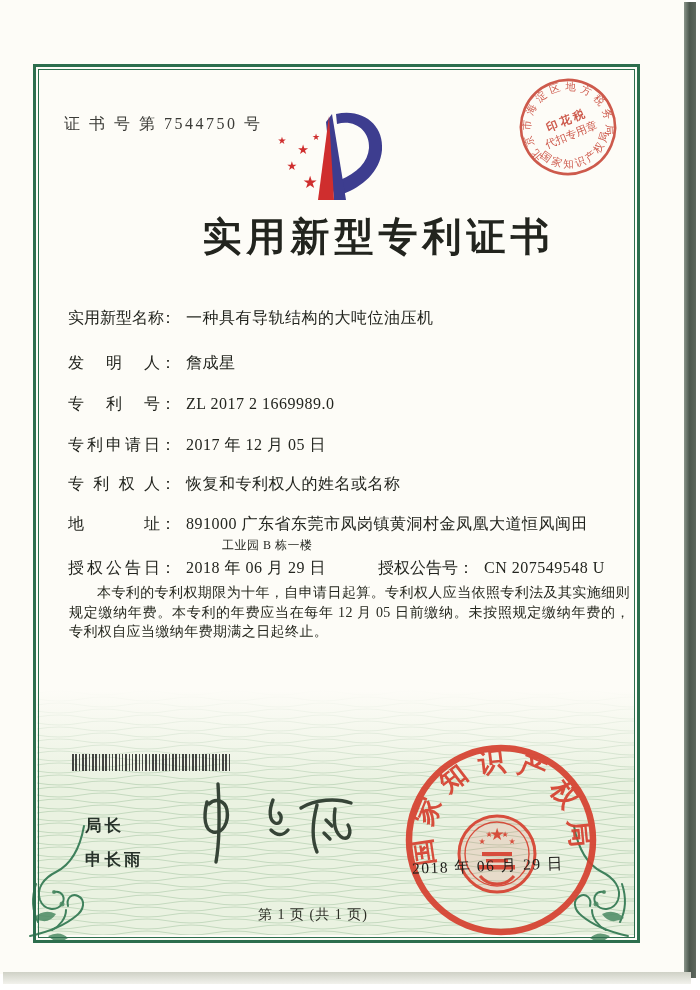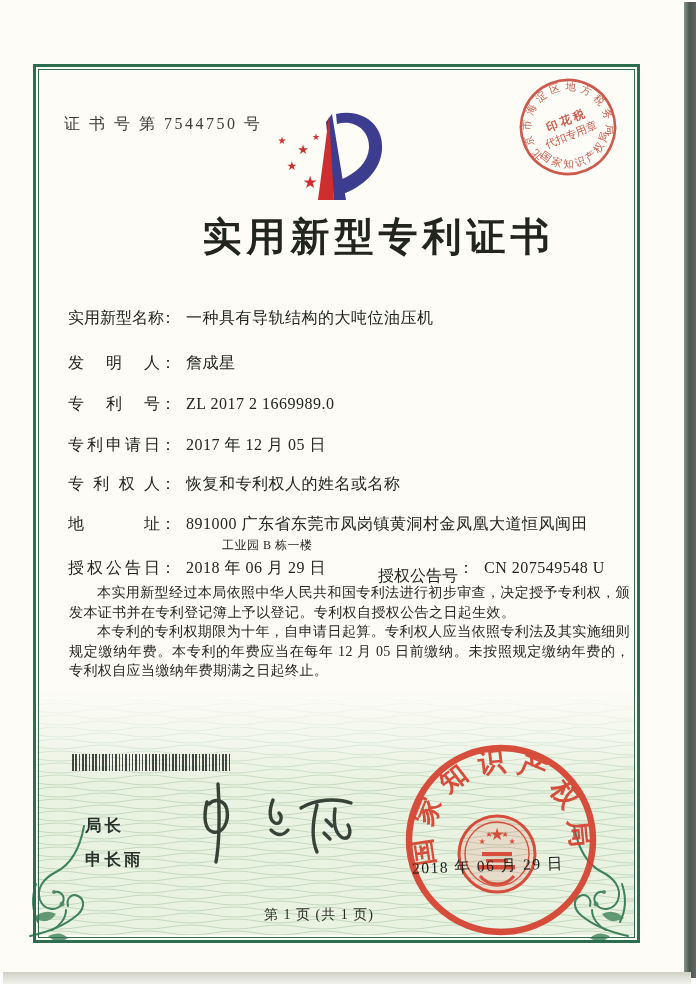--- a/index.html
+++ b/index.html
@@ -24,36 +24,36 @@
   .title{position:absolute;left:33px;top:210px;width:605px;text-align:center;
          font-size:39px;font-weight:bold;letter-spacing:5px;color:#22241e;z-index:5;padding-left:43px;}
   .rows{position:absolute;left:68px;top:0;width:570px;z-index:5;}
   .row{position:absolute;left:0;font-size:16px;white-space:nowrap;}
   .flabel{display:inline-block;width:92px;text-align:justify;text-align-last:justify;
           vertical-align:top;}
   .colon{display:inline-block;}
   .fvalue{display:inline-block;margin-left:10px;letter-spacing:.5px;}
   .addr2{position:absolute;left:118px;font-size:12px;letter-spacing:.5px;margin-left:36px;}
   .grant-no{position:absolute;left:310px;top:0;font-size:16px;white-space:nowrap;}
-  .grant-no .flabel{width:80px;margin-top:8px;}
+  .grant-no .flabel{width:80px;}
   .paras{position:absolute;left:69px;top:583px;width:561px;z-index:5;}
   .paras p{margin:0;font-size:14px;line-height:19.5px;text-indent:2em;
            text-align:justify;letter-spacing:.4px;color:#26281f;}
   .barcode{position:absolute;left:72px;top:754px;width:160px;height:17px;z-index:5;opacity:.85;
      background:repeating-linear-gradient(90deg,#262626 0 1.5px,transparent 1.5px 3px,
         #262626 3px 4.8px,transparent 4.8px 7.2px,#262626 7.2px 7.9px,transparent 7.9px 10px);}
   .signer{position:absolute;left:85px;top:808px;z-index:5;
           font-family:"Liberation Sans","DejaVu Sans",sans-serif;
           font-size:16.5px;font-weight:700;color:#27322a;line-height:34px;letter-spacing:3px;}
   .signature{position:absolute;left:185px;top:772px;z-index:6;}
   .big-seal{position:absolute;left:403px;top:743px;z-index:6;opacity:.92;}
   .seal-date{position:absolute;left:412px;top:856px;z-index:7;font-size:15.5px;
              letter-spacing:1.5px;color:#20201c;transform:rotate(-2deg);white-space:nowrap;}
   .page-num{position:absolute;left:33px;top:906px;width:560px;text-align:center;
-            font-size:14px;letter-spacing:1px;z-index:5;color:#2a2c24;padding-left:6px;}
+            font-size:14px;letter-spacing:1px;z-index:5;color:#2a2c24;}
   .tax-stamp{position:absolute;left:507px;top:66px;z-index:6;opacity:.88;}
   .flourish{position:absolute;z-index:3;}
   .flourish.bl{left:22px;top:822px;}
   .flourish.br{left:566px;top:822px;transform:scaleX(-1);}
 </style>
 </head>
 <body>
 
 <div class="stage">
   <div class="paper"></div>
@@ -176,21 +176,20 @@
     <div class="addr2" style="top:537px">工业园 B 栋一楼</div>
     <div class="row" style="top:558px">
       <span class="flabel">授权公告日</span><span class="colon">：</span><span class="fvalue">2018 年 06 月 29 日</span>
       <span class="grant-no">
         <span class="flabel">授权公告号</span><span class="colon">：</span><span class="fvalue">CN 207549548 U</span>
       </span>
     </div>
   </div>
 
   <div class="paras">
-    <p>本实用新型经过本局依照中华人民共和国专利法进行初步审查，决定授予专利权，颁发本证书并在专利登记簿上予以登记。专利权自授权公告之日起生效。</p>
     <p>本专利的专利权期限为十年，自申请日起算。专利权人应当依照专利法及其实施细则规定缴纳年费。本专利的年费应当在每年 12 月 05 日前缴纳。未按照规定缴纳年费的，专利权自应当缴纳年费期满之日起终止。</p>
   </div>
 
   <div class="barcode"></div>
 
   <div class="signer">
     <div>局长</div>
     <div>申长雨</div>
   </div>
 

